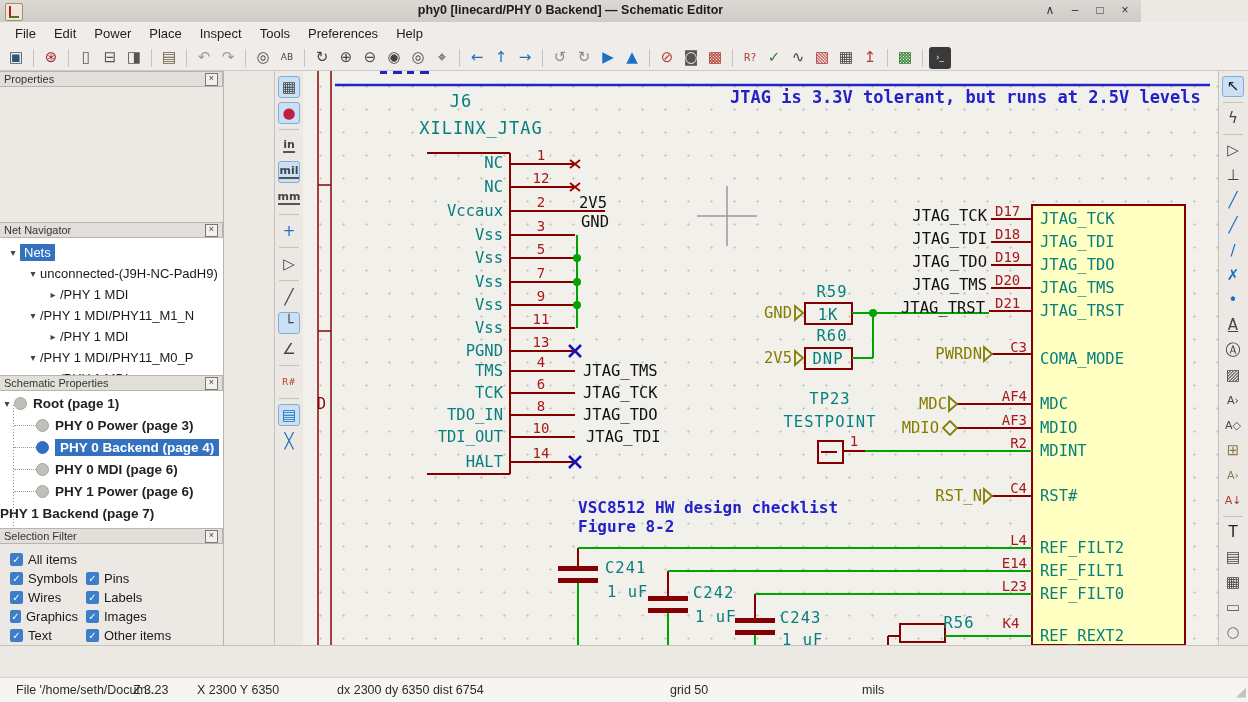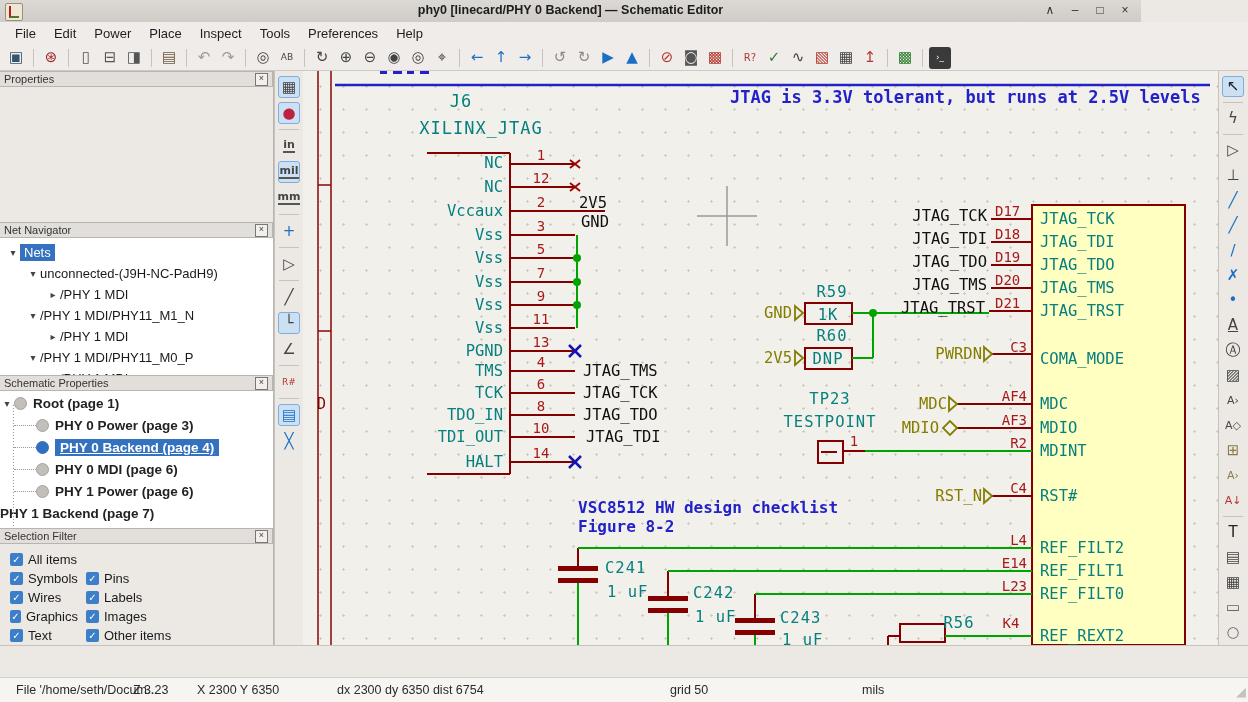--- a/index.html
+++ b/index.html
@@ -32,38 +32,38 @@
   
   .strip{position:absolute;top:71px;width:29px;height:574px;background:#ECE9E5;display:flex;
     flex-direction:column;align-items:center;padding-top:3px;box-sizing:border-box;}
   .strip.left{left:274px;border-left:1px solid #c6c2bd;}
   .strip.right{left:1218px;border-left:1px solid #c6c2bd;}
   .strip .tbtn{margin:2px 0;}
   .strip .vsep{height:1px;width:20px;background:#c6c2bd;margin:3px 0;}
   .glyph.txt{font-size:11px;font-weight:bold;border-bottom:2px solid #555;line-height:1.1;}
   
   .panels{position:absolute;left:0;top:71px;width:274px;height:574px;background:#ECE9E5;}
-  .panel{position:absolute;left:0;width:274px;border-right:1px solid #b8b5b0;box-sizing:border-box;}
+  .panel{position:absolute;left:0;width:224px;border-right:1px solid #b8b5b0;box-sizing:border-box;}
   .phead{height:16px;background:#E2DFDA;border:1px solid #b8b5b0;border-left:none;
     font-size:11px;color:#333;display:flex;align-items:center;padding:0 4px;box-sizing:border-box;}
   .phead .ptitle{flex:1;}
   .pclose{width:11px;height:11px;border:1px solid #777;font-size:9px;line-height:9px;
     text-align:center;color:#444;background:#f2efec;}
   .pbody{background:#fff;overflow:hidden;position:relative;}
   .propmsg{background:#D9D6D1;font-size:13.5px;color:#222;padding:5px 8px;}
   .trow{display:flex;align-items:center;height:21px;font-size:13px;color:#1a1a1a;white-space:nowrap;}
   .trow .exp{width:14px;color:#444;font-size:10px;text-align:center;flex:0 0 14px;}
   .trow .lab.sel{background:#3472BF;color:#fff;padding:1px 4px;}
   .hrow{display:flex;align-items:center;height:22px;font-size:13.5px;font-weight:bold;color:#222;white-space:nowrap;}
   .hrow .exp{width:14px;color:#444;font-size:10px;text-align:center;flex:0 0 14px;}
   .hrow .guide{flex:0 0 22px;height:0;border-top:1px dotted #999;margin-left:14px;}
   .hrow .dot{width:11px;height:11px;border-radius:50%;background:#C2BFBA;border:1px solid #a5a29d;
     flex:0 0 11px;margin-right:6px;}
   .hrow .dot.sel{background:#2F6FC0;border-color:#2F6FC0;}
-  .hrow .lab.sel{background:#3472BF;color:#fff;padding:1px 5px;text-decoration:underline;}
+  .hrow .lab.sel{background:#3472BF;color:#fff;padding:1px 5px;}
   .vguide{position:absolute;left:13px;top:14px;width:1px;height:122px;
     background-image:repeating-linear-gradient(#999 0 1px,transparent 1px 3px);}
   .frow{display:flex;height:19px;align-items:center;}
   .cb{display:flex;align-items:center;font-size:13px;color:#1a1a1a;}
   .cb .box{width:13px;height:13px;background:#3D7EC9;border-radius:2px;color:#fff;font-size:10px;
     line-height:13px;text-align:center;margin-right:5px;}
   .cb.c1{margin-left:10px;width:68px;}
   .cb.c2{margin-left:8px;}
   
   .canvas{position:absolute;left:303px;top:71px;width:915px;height:574px;background:#F2F0EA;

